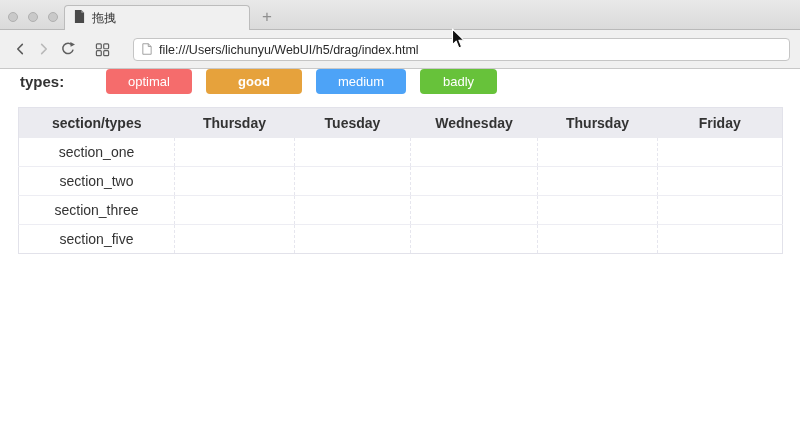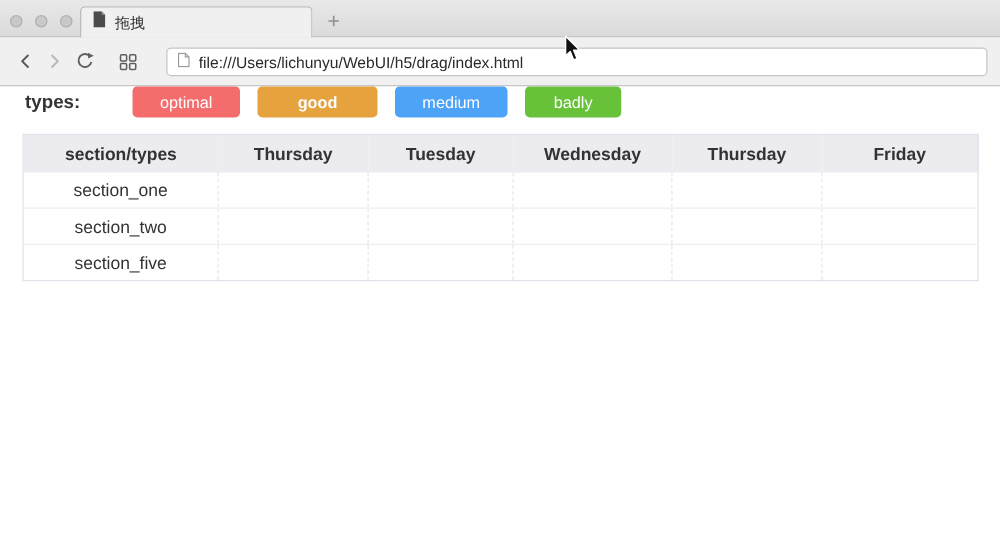--- a/index.html
+++ b/index.html
@@ -187,20 +187,28 @@
         </tr>
         <tr>
           <td>section_two</td>
           <td></td>
           <td></td>
           <td></td>
           <td></td>
           <td></td>
         </tr>
         <tr>
+          <td>section_three</td>
+          <td></td>
+          <td></td>
+          <td></td>
+          <td></td>
+          <td></td>
+        </tr>
+        <tr>
           <td>section_five</td>
           <td></td>
           <td></td>
           <td></td>
           <td></td>
           <td></td>
         </tr>
       </tbody>
     </table>
 

